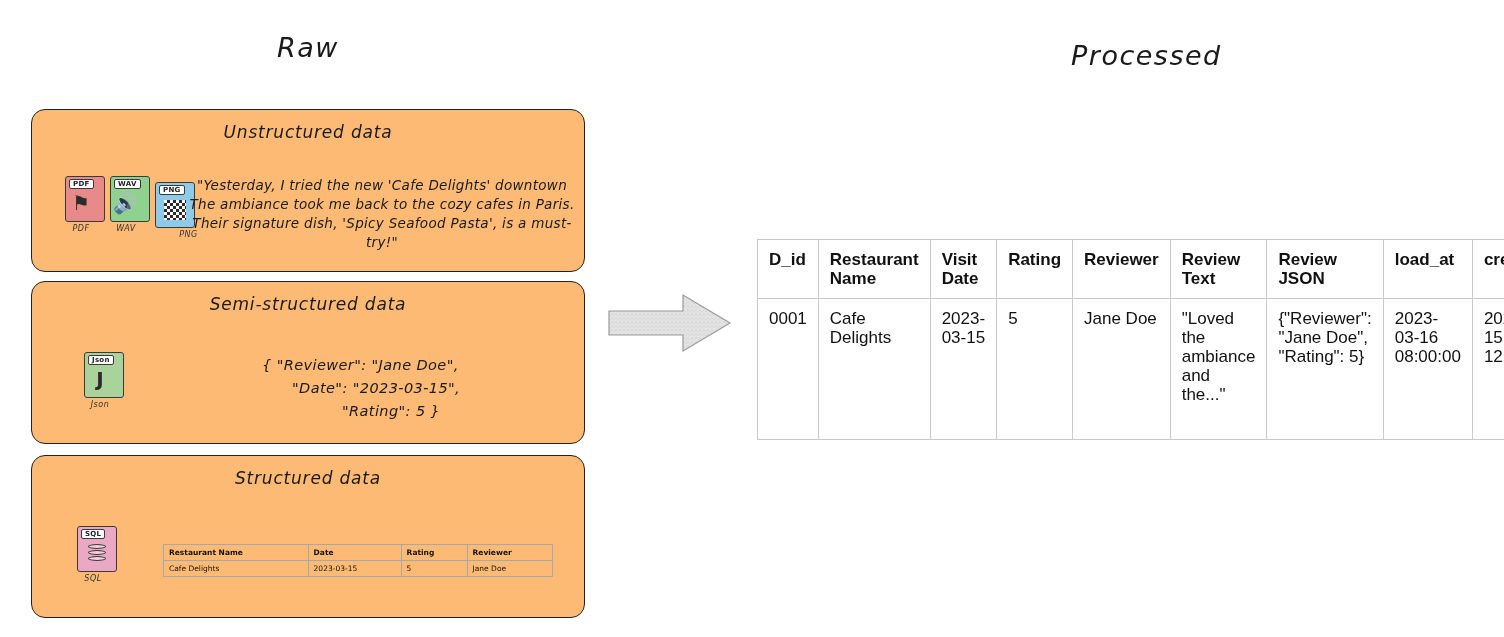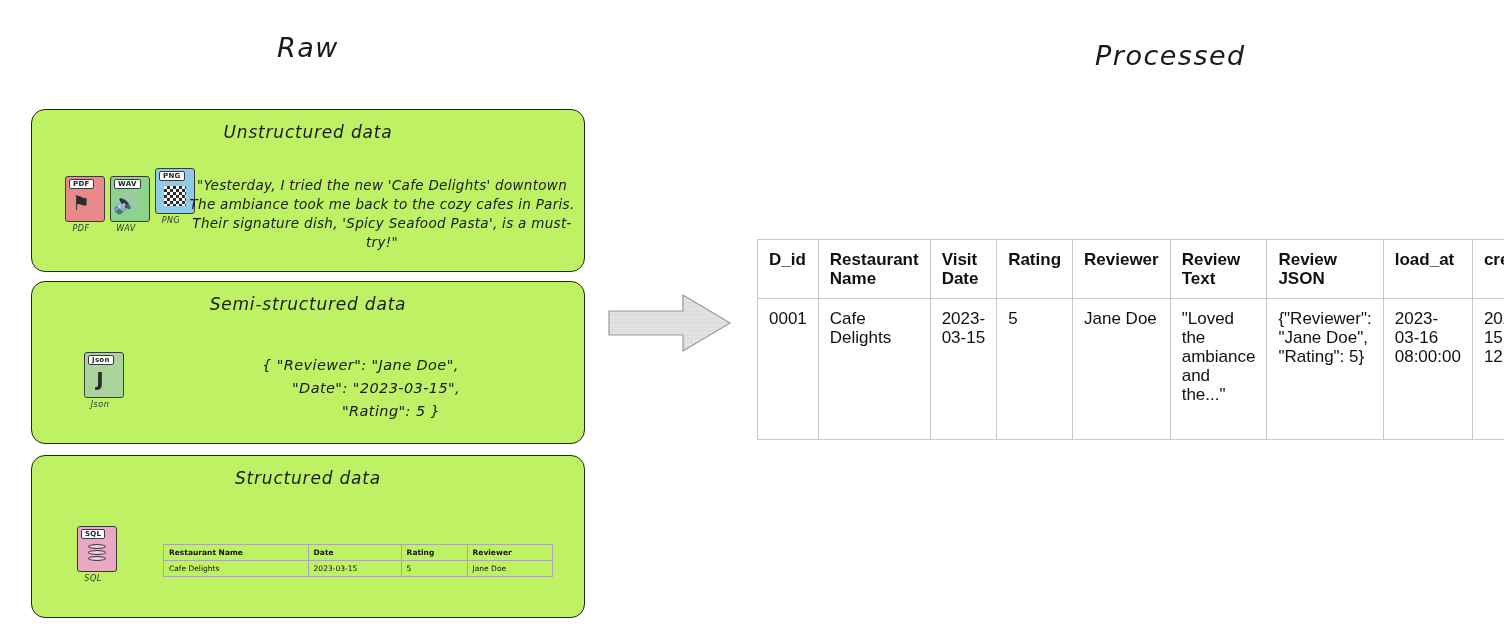--- a/index.html
+++ b/index.html
@@ -22,28 +22,28 @@
 
   
   .section-title {
     position: absolute;
     font-size: 27px;
     color: #1a1a1a;
     font-style: italic;
     letter-spacing: 1.5px;
   }
   #raw-title  { left: 277px; top: 32px; }
-  #proc-title { left: 1071px; top: 40px; margin-left: 24px; }
+  #proc-title { left: 1071px; top: 40px; }
 
   
   .panel {
     position: absolute;
     border: 1.6px solid #222;
     border-radius: 14px;
-    background: #bef264;
+    background: #fdba74;
     box-sizing: border-box;
   }
   #panel-unstructured { left: 31px; top: 109px; width: 554px; height: 163px; }
   #panel-semi         { left: 31px; top: 281px; width: 554px; height: 163px; }
   #panel-structured   { left: 31px; top: 455px; width: 554px; height: 163px; }
 
   .panel-title {
     position: absolute;
     width: 100%;
     text-align: center;
@@ -241,21 +241,21 @@
       <div class="caption hand">PDF</div>
     </div>
 
     <div class="file-icon wav" style="left:78px; top:18px;">
       <div class="sheet"></div>
       <div class="tab">WAV</div>
       <div class="glyph">🔊</div>
       <div class="caption hand">WAV</div>
     </div>
 
-    <div class="file-icon png" style="left:123px; top:10px;">
+    <div class="file-icon png" style="left:123px; top:24px;padding-left:35px;">
       <div class="sheet"></div>
       <div class="tab">PNG</div>
       <div class="png-grid"></div>
       <div class="caption hand">PNG</div>
     </div>
 
     <div class="quote-block hand">
       <div>"Yesterday, I tried the new 'Cafe Delights' downtown</div>
       <div>The ambiance took me back to the cozy cafes in Paris.</div>
       <div>Their signature dish, 'Spicy Seafood Pasta', is a must-try!"</div>

